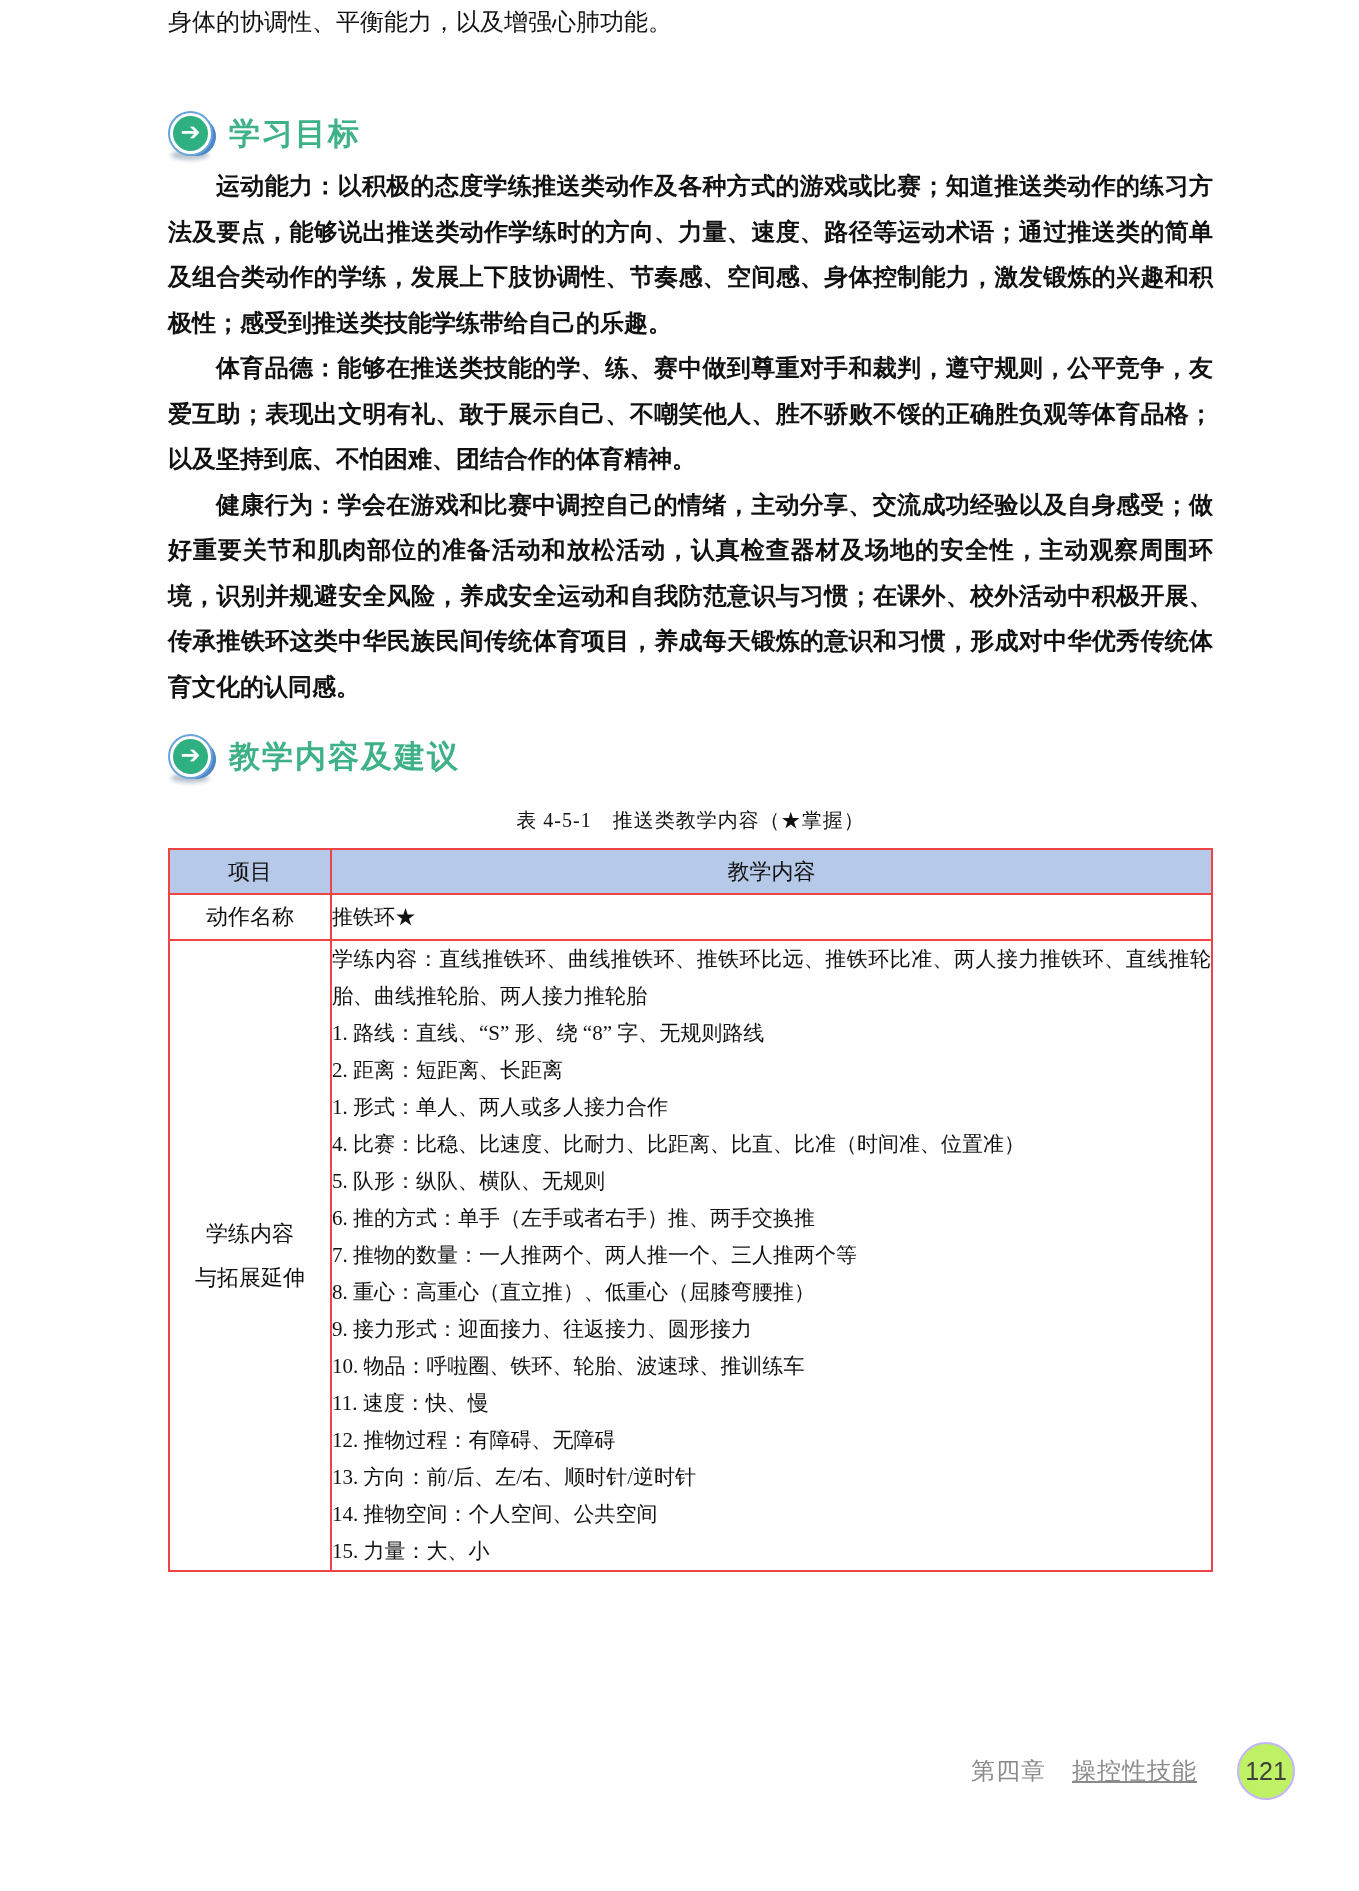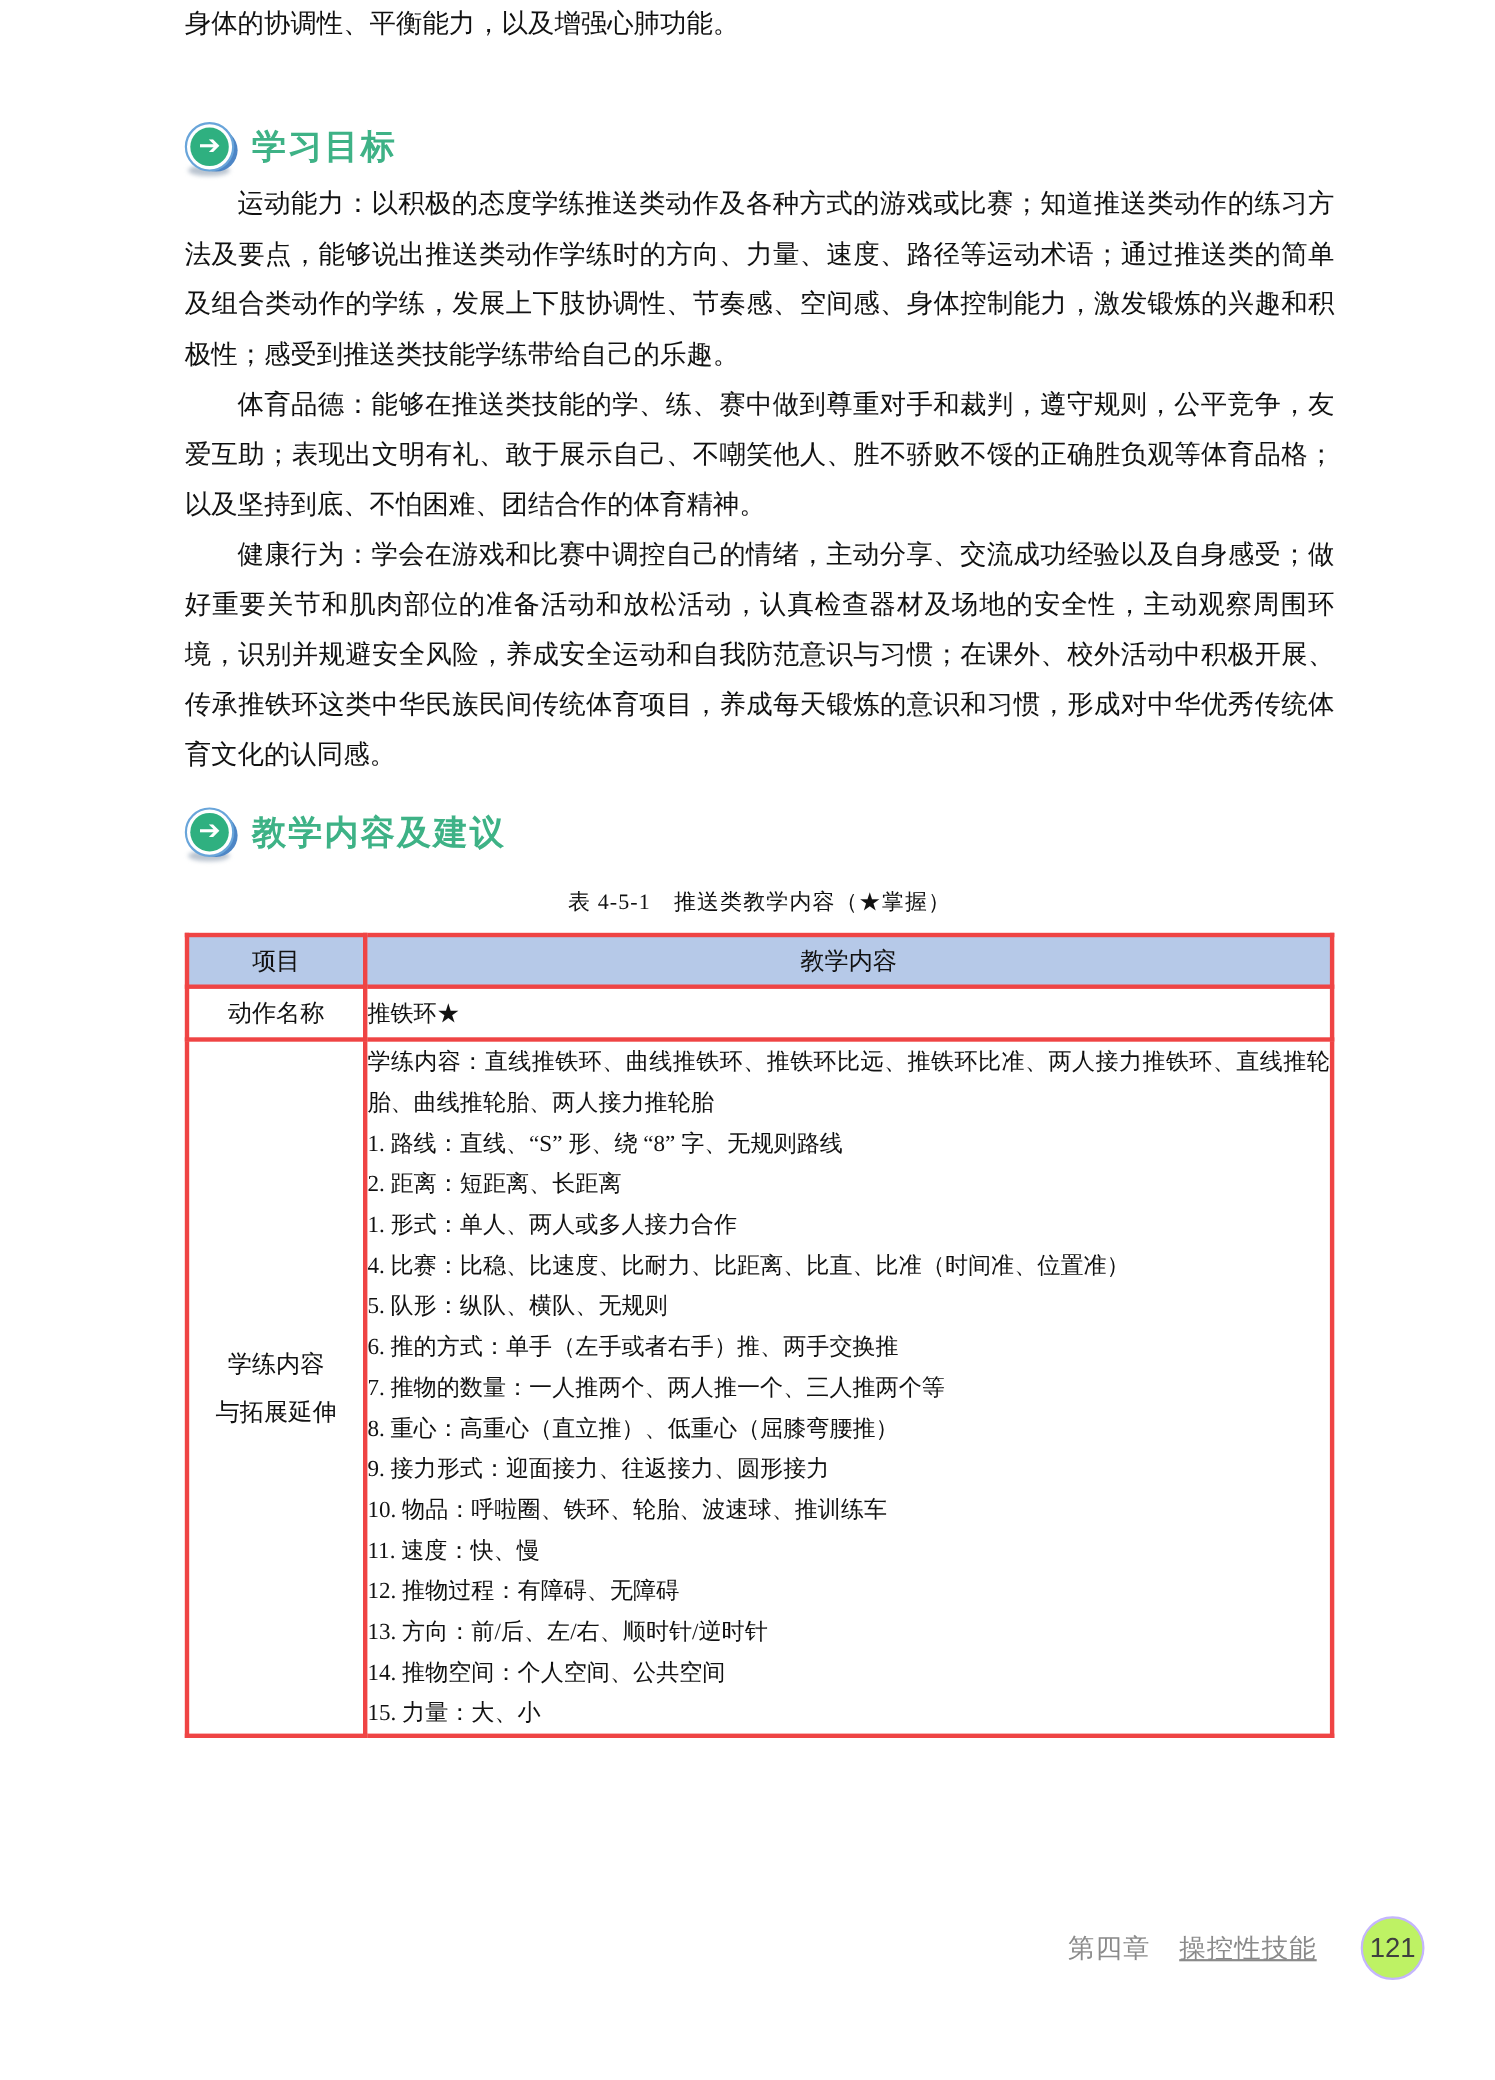--- a/index.html
+++ b/index.html
@@ -28,21 +28,21 @@
   .hicon .bluearc{position:absolute;left:9px;top:6px;width:39px;height:39px;border-radius:50%;background:#4d86c6;}
   .hicon .whitec{position:absolute;left:0;top:0;width:41px;height:41px;border-radius:50%;background:#ffffff;border:2px solid #69a5da;}
   .hicon .greenc{position:absolute;left:5px;top:5px;width:35px;height:35px;border-radius:50%;background:#2fb080;display:flex;align-items:center;justify-content:center;}
   .hicon .arrow{color:#ffffff;font-size:24px;font-weight:900;font-family:"DejaVu Sans",sans-serif;line-height:1;transform:translateY(-1px);}
   .heading-text{
     margin-left:12px;
     font-family:"Liberation Sans","DejaVu Sans",sans-serif;
     font-weight:bold;font-size:31px;letter-spacing:2px;
     color:#3eb286;
   }
-  .paras{margin-top:5px;}
+  .paras{margin-top:5px;font-weight:bold;}
   .para{
     font-size:24px;line-height:45.5px;
     text-indent:2em;
     text-align:justify;text-justify:inter-character;
   }
   .table-caption{
     margin-top:22px;
     text-align:center;
     font-size:20px;font-weight:500;letter-spacing:1px;
     height:32px;line-height:32px;
@@ -50,21 +50,21 @@
   table.content-table{
     margin-top:12px;
     width:100%;
     border-collapse:collapse;
     border:2px solid #2b2b2b;
     table-layout:fixed;
   }
   table.content-table col.c1{width:162px;}
   table.content-table th,
   table.content-table td{
-    border:4px solid #ef4444;
+    border:2px solid #ef4444;
     padding:0;
     font-weight:normal;
   }
   table.content-table th{
     height:43px;
     background:#b6c9e8;
     font-size:22px;
     text-align:center;
   }
   td.label-cell{

